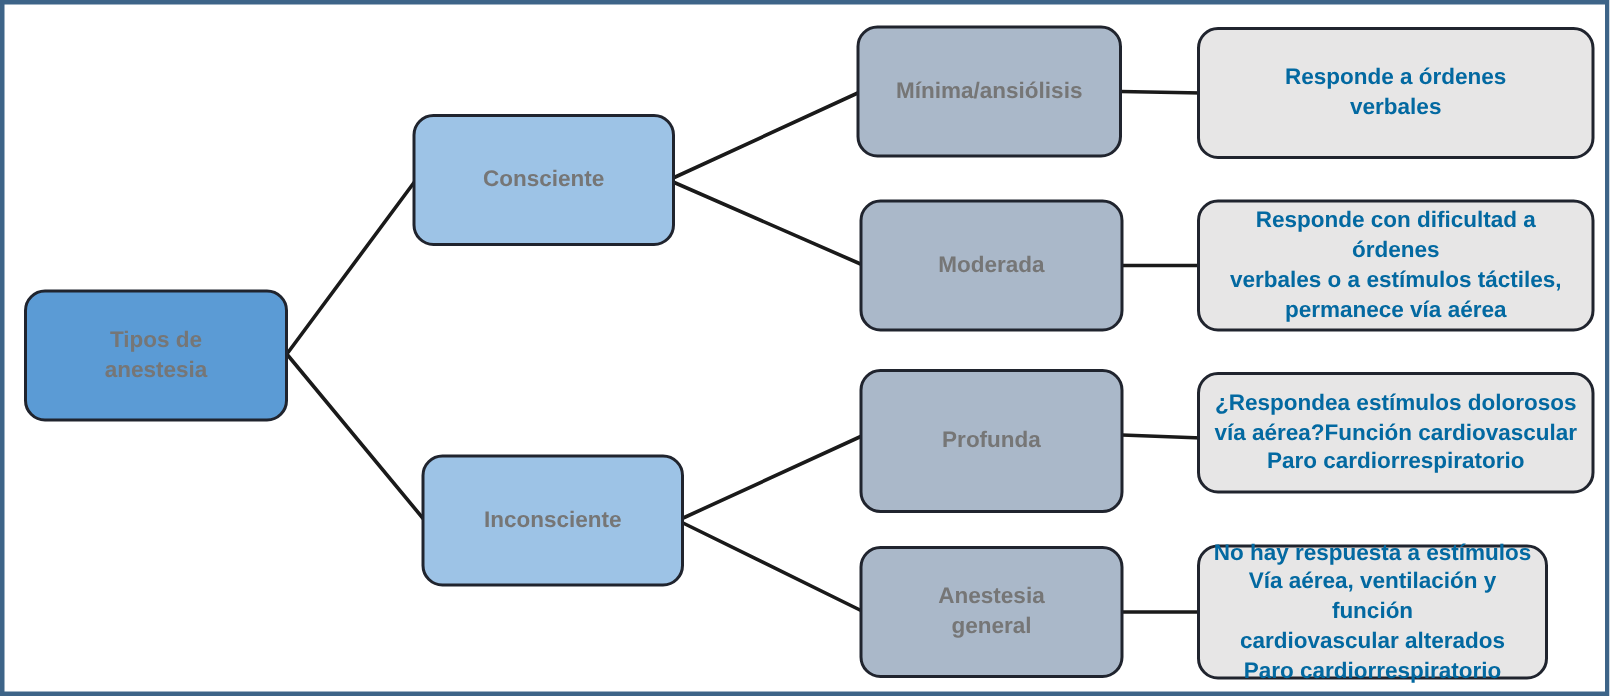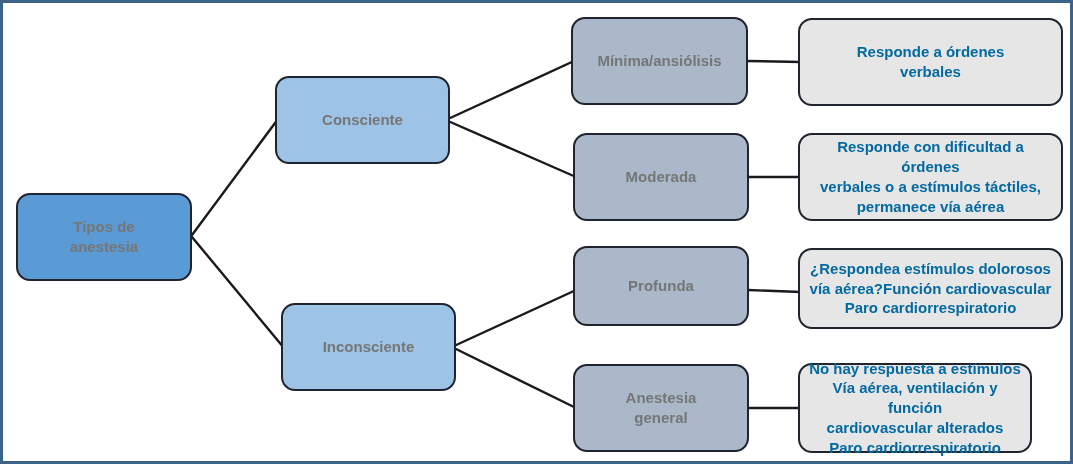--- a/index.html
+++ b/index.html
@@ -44,21 +44,21 @@
   .fill-root  { background: #5B9BD5; }
   .fill-l2    { background: #9DC3E6; }
   .fill-l3    { background: #AAB8C9; }
   .fill-desc  { background: #E7E6E6; color: #0369a1; }
 
   #n-root         { left: 13px;  top: 190px; width: 176px; height: 88px; }
   #n-consciente   { left: 272px; top: 73px;  width: 175px; height: 88px; }
   #n-inconsciente { left: 278px; top: 300px; width: 175px; height: 88px; }
   #n-minima       { left: 568px; top: 14px;  width: 177px; height: 88px; }
   #n-moderada     { left: 570px; top: 130px; width: 176px; height: 88px; }
-  #n-profunda     { left: 570px; top: 243px; width: 176px; height: 80px; }
+  #n-profunda     { left: 570px; top: 243px; width: 176px; height: 96px; }
   #n-general      { left: 570px; top: 361px; width: 176px; height: 88px; }
   #n-desc-minima   { left: 795px; top: 15px;  width: 265px; height: 88px; }
   #n-desc-moderada { left: 795px; top: 130px; width: 265px; height: 88px; }
   #n-desc-profunda { left: 795px; top: 245px; width: 265px; height: 81px; text-align: center; }
   #n-desc-general  { left: 795px; top: 360px; width: 234px; height: 90px; }
 </style>
 </head>
 <body>
 
 <div class="frame">

